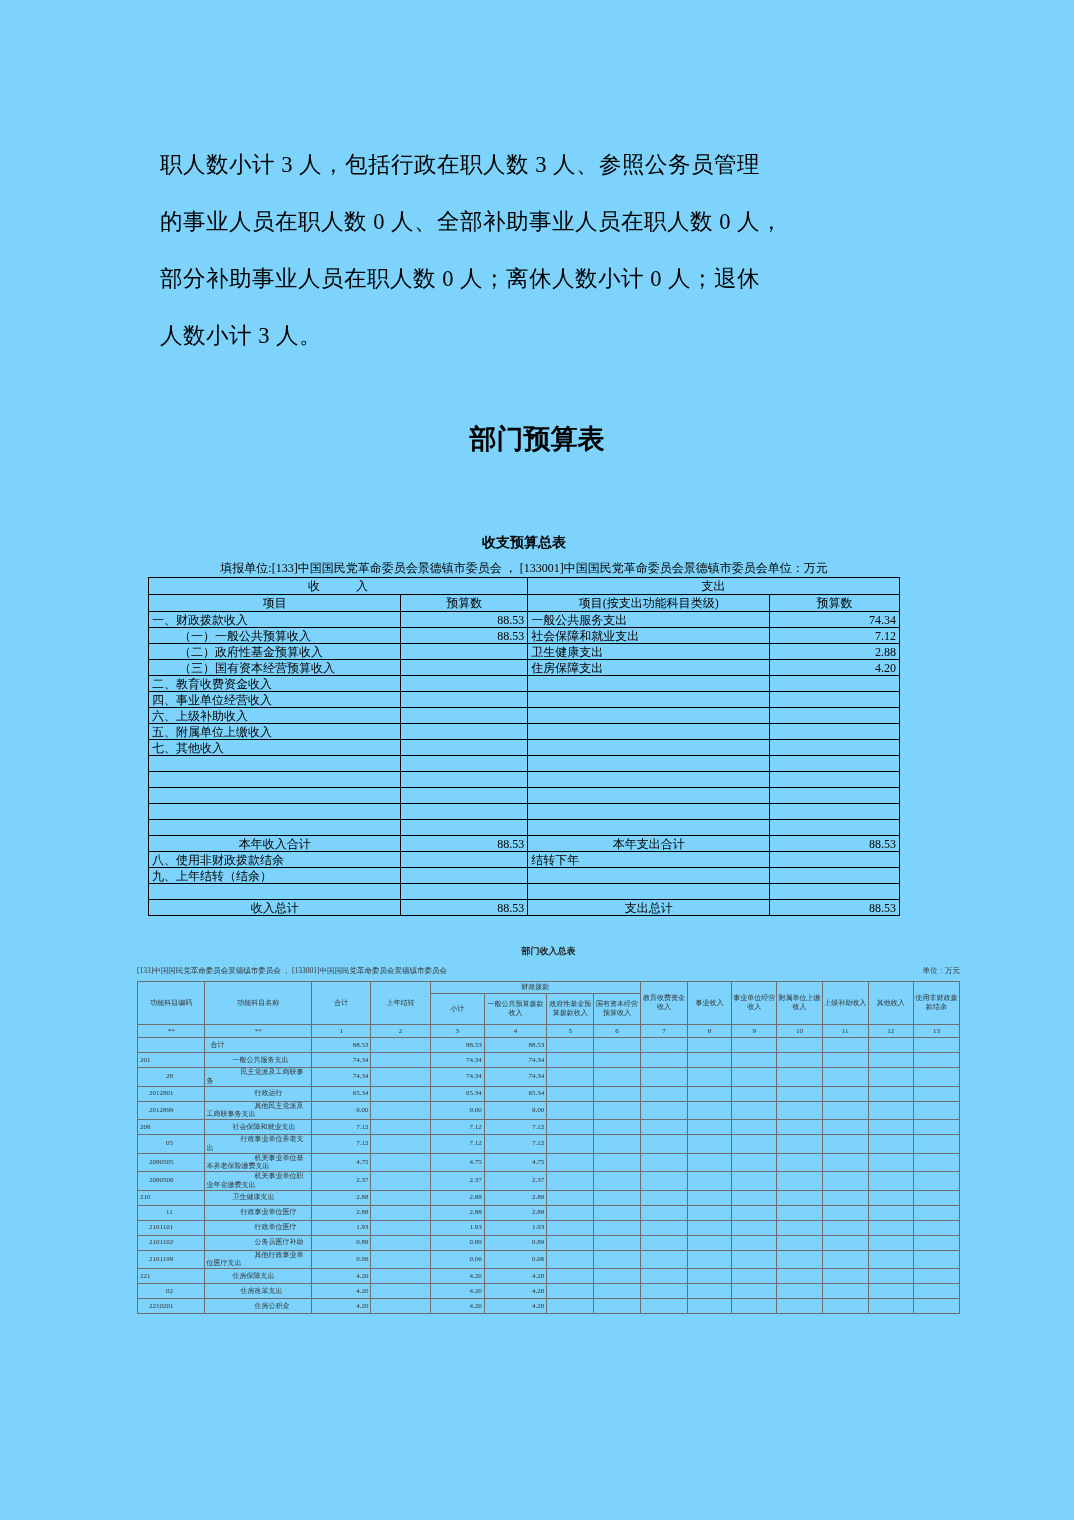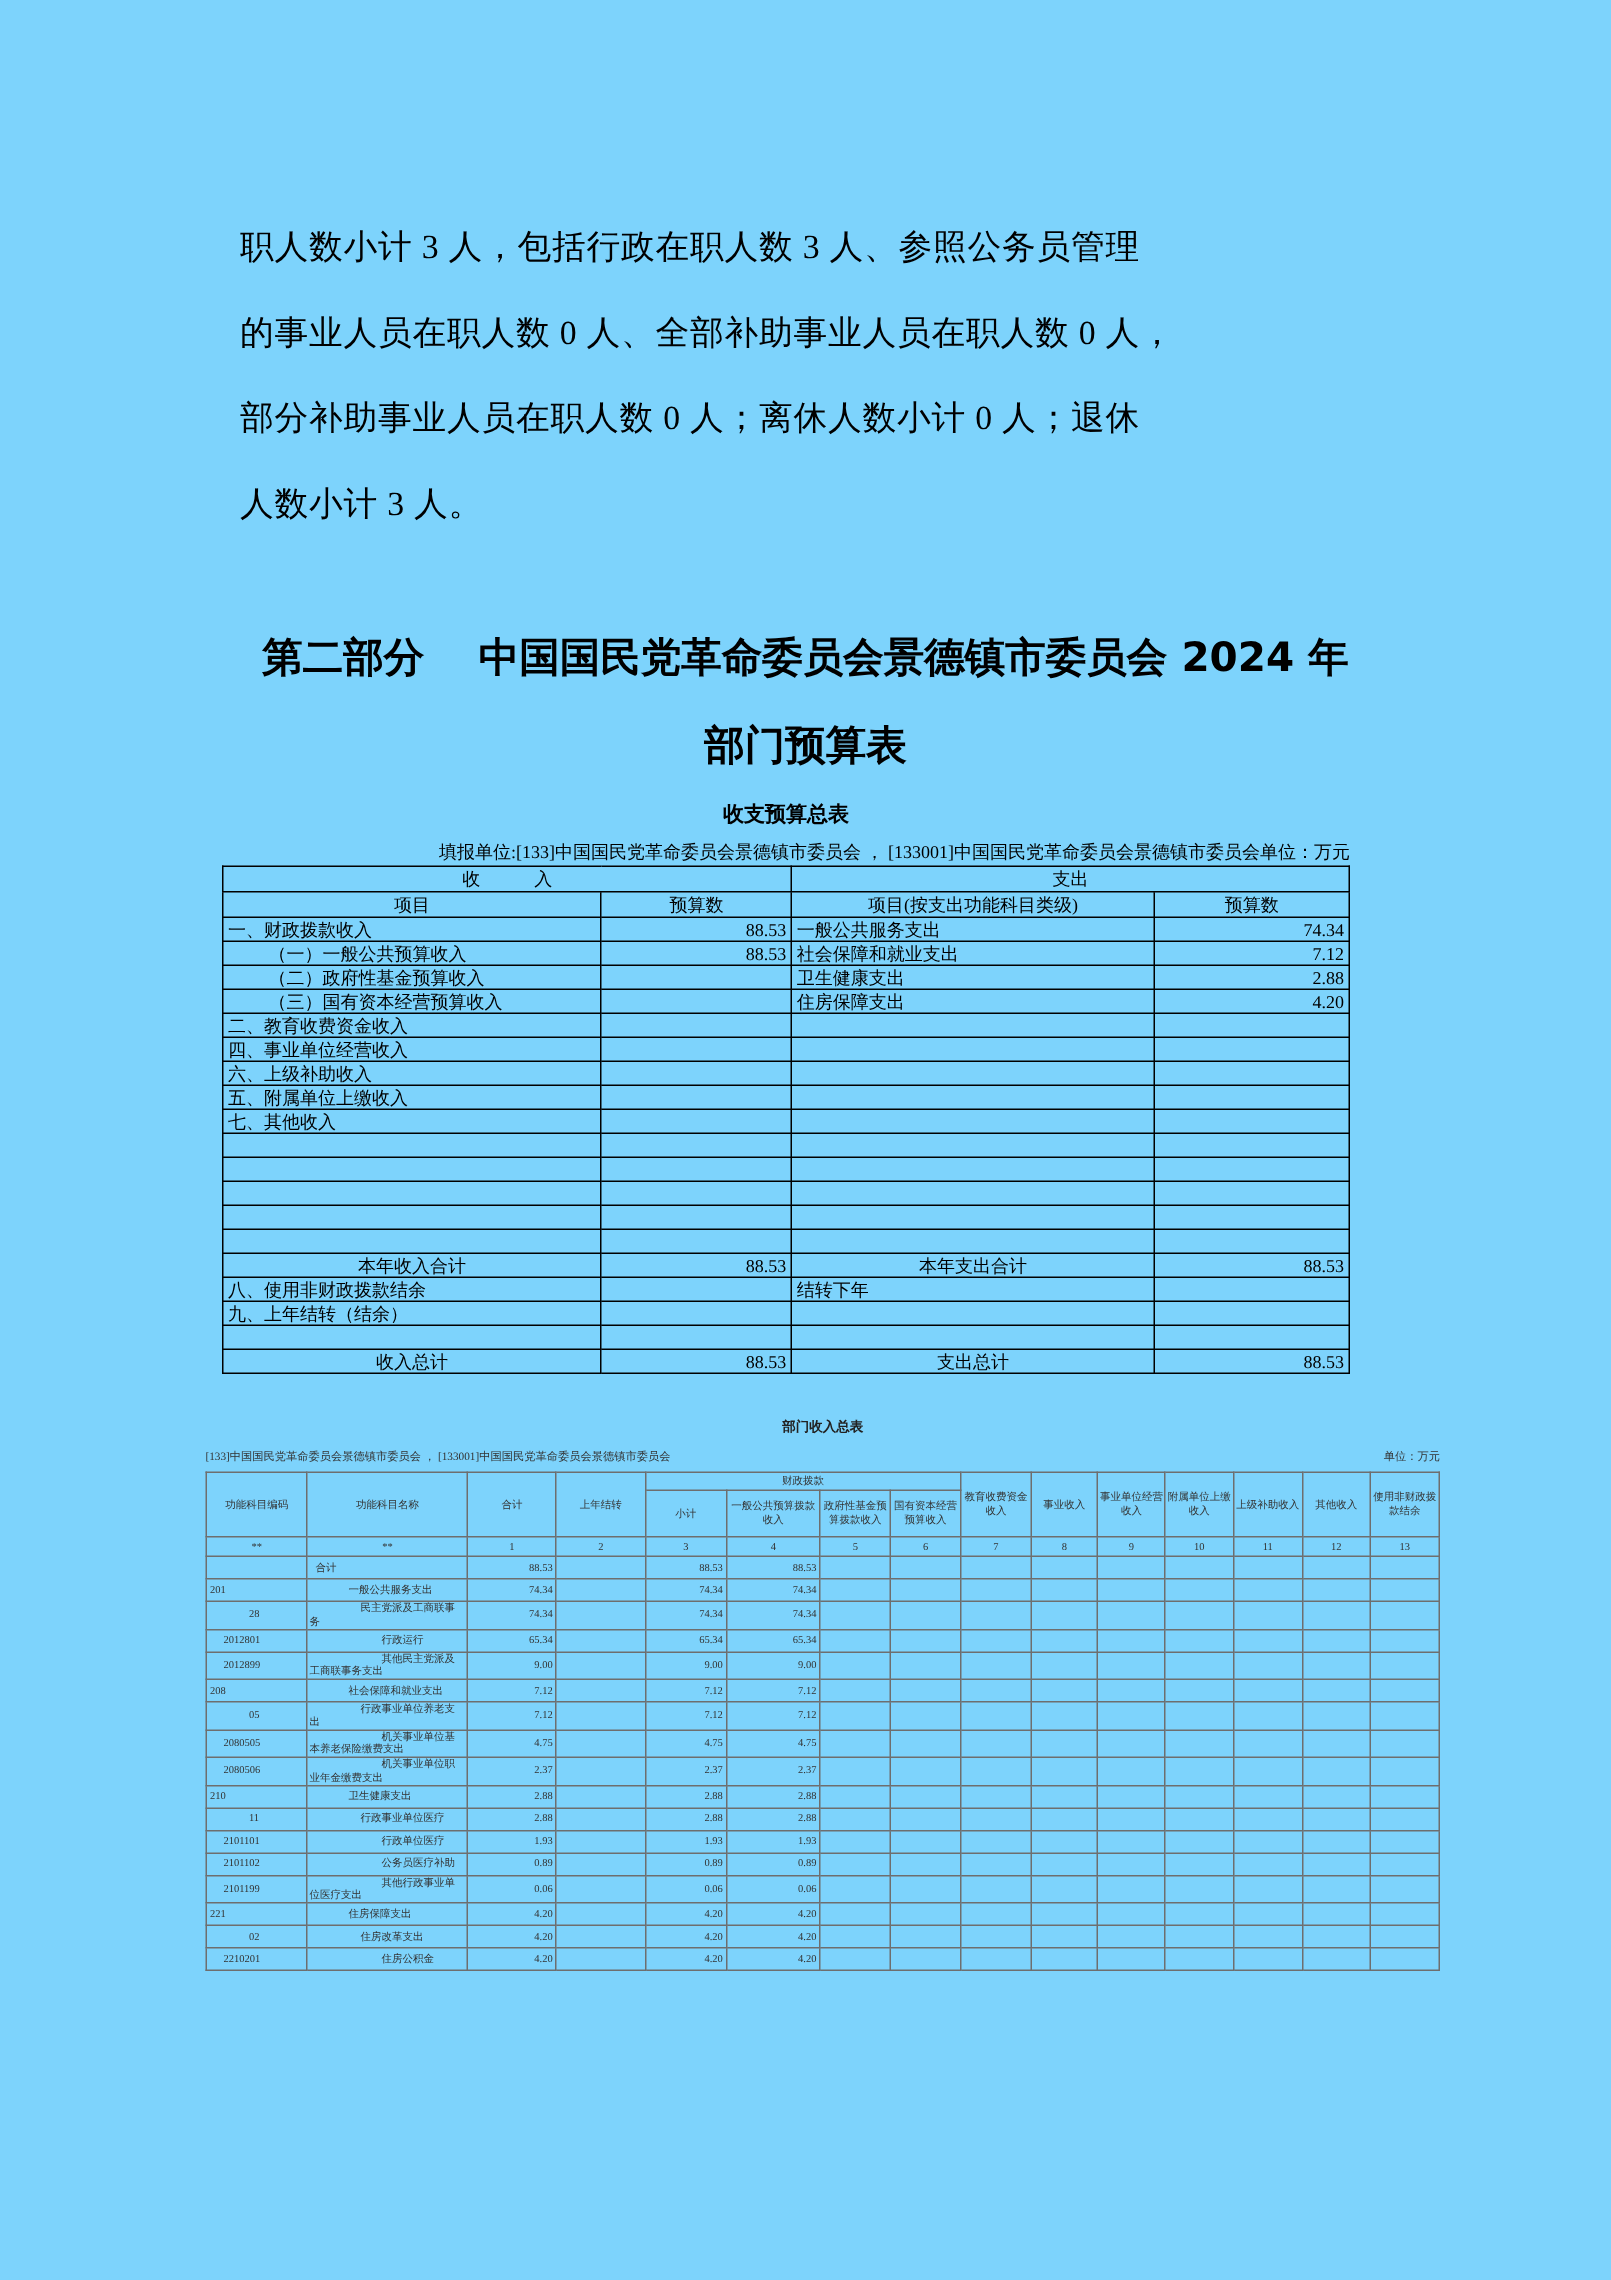--- a/index.html
+++ b/index.html
@@ -7,21 +7,21 @@
         font-family:"Liberation Serif","DejaVu Serif",serif;color:#000;}
   
   .intro{position:absolute;left:160px;top:136px;width:756px;font-size:22.5px;line-height:57px;}
   .intro .iline{white-space:nowrap;letter-spacing:0.5px;}
   
   .sec-title{position:absolute;left:0;top:409px;width:1074px;text-align:center;
              font-family:"DejaVu Sans","Liberation Sans",sans-serif;font-weight:bold;font-size:27px;line-height:59px;}
   
   .t1-title{position:absolute;left:148px;top:534px;width:752px;text-align:center;
             font-family:"DejaVu Sans","Liberation Sans",sans-serif;font-weight:bold;font-size:14px;}
-  .t1-meta{position:absolute;left:148px;top:560px;width:752px;font-size:12px;display:flex;justify-content:flex-end;}
+  .t1-meta{position:absolute;left:148px;top:560px;width:752px;font-size:12px;display:flex;justify-content:center;}
   #t1{position:absolute;left:148px;top:577px;width:752px;border-collapse:collapse;table-layout:fixed;font-size:12px;}
   #t1 th,#t1 td{border:1px solid #000;padding:0 3px;height:15px;line-height:14px;
                 font-weight:normal;overflow:hidden;white-space:nowrap;}
   #t1 thead th{text-align:center;height:16px;margin-left:10px;}
   #t1 td.num{text-align:right;}
   #t1 td.ind{padding-left:30px;}
   #t1 td.ctr{text-align:center;}
   
   .t2-title{position:absolute;left:137px;top:945px;width:823px;text-align:center;
             font-family:"DejaVu Sans","Liberation Sans",sans-serif;font-weight:bold;font-size:9px;color:#222;}
@@ -47,21 +47,20 @@
 <div class="page">
 
   <div class="intro">
     <div class="iline">职人数小计 3 人，包括行政在职人数 3 人、参照公务员管理</div>
     <div class="iline">的事业人员在职人数 0 人、全部补助事业人员在职人数 0 人，</div>
     <div class="iline">部分补助事业人员在职人数 0 人；离休人数小计 0 人；退休</div>
     <div class="iline">人数小计 3 人。</div>
   </div>
 
   <div class="sec-title">
-    <div>第二部分　 中国国民党革命委员会景德镇市委员会 2024 年</div>
     <div>部门预算表</div>
   </div>
 
   <div class="t1-title">收支预算总表</div>
   <div class="t1-meta">
     <span>填报单位:[133]中国国民党革命委员会景德镇市委员会 ， [133001]中国国民党革命委员会景德镇市委员会</span>
     <span>单位：万元</span>
   </div>
 
   <table id="t1">

